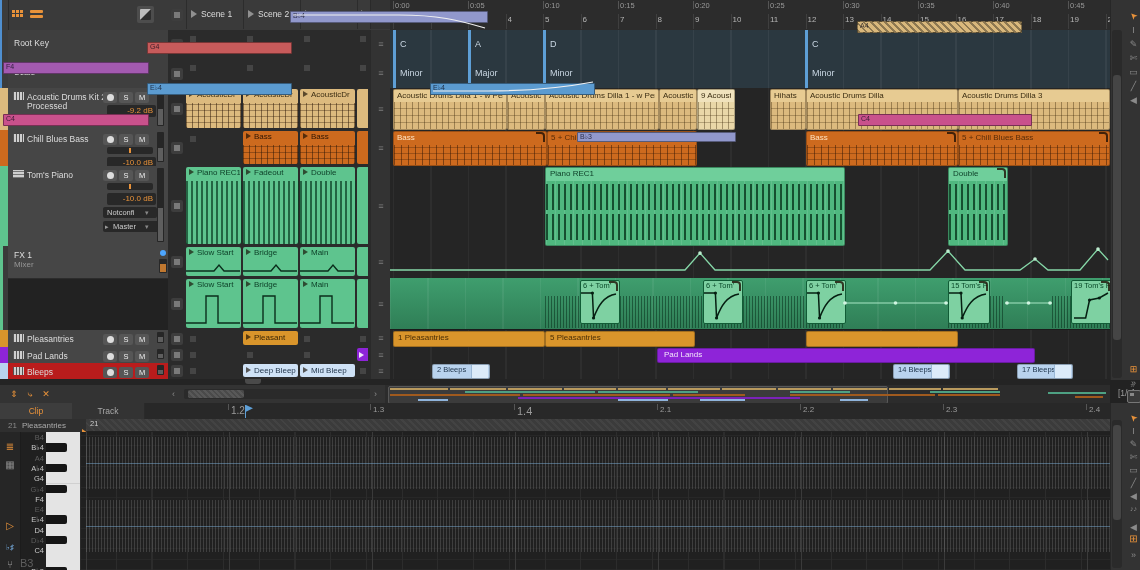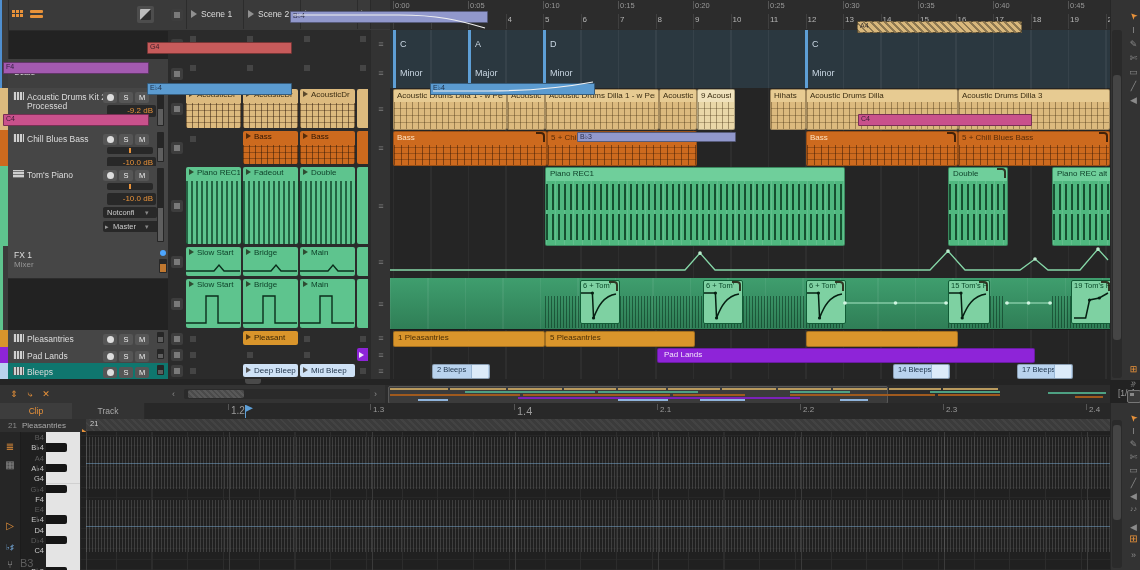--- a/index.html
+++ b/index.html
@@ -46,20 +46,23 @@
 <div class="abs" style="left: 0px; top: 0px; width: 8px; height: 88px; background: rgb(60, 60, 60); border-right: 1px solid rgb(42, 42, 42);"></div>
     <div class="abs" style="left: 0px; top: 0px; width: 2px; height: 88px; background: rgb(79, 143, 208);"></div>
     <div class="abs" style="left: 0px; top: 88px; width: 8px; height: 42px; background: rgb(220, 186, 126);"></div>
     <div class="abs" style="left: 0px; top: 130px; width: 8px; height: 36px; background: rgb(205, 106, 30);"></div>
     <div class="abs" style="left: 0px; top: 166px; width: 8px; height: 80px; background: rgb(94, 196, 142);"></div>
     <div class="abs" style="left: 0px; top: 330px; width: 8px; height: 17px; background: rgb(217, 149, 43);"></div>
     <div class="abs" style="left: 0px; top: 347px; width: 8px; height: 16px; background: rgb(142, 36, 216);"></div>
     <div class="abs" style="left: 0px; top: 363px; width: 8px; height: 16px; background: rgb(185, 211, 238);"></div>
     <div class="abs" style="left: 0px; top: 246px; width: 8px; height: 84px; background: rgb(58, 58, 58);"></div>
     <div class="abs" style="left: 0px; top: 246px; width: 3px; height: 84px; background: rgb(94, 196, 142);"></div>
+    <div class="abs" style="left: 8px; top: 30px; width: 160px; height: 29px; background: rgb(63, 63, 63); border-bottom: 1px solid rgb(44, 44, 44);">
+      <div class="abs lbl" style="left: 6px; top: 8px;">Root Key</div>
+    </div>
     <div class="abs" style="left: 8px; top: 59px; width: 160px; height: 29px; background: rgb(63, 63, 63); border-bottom: 1px solid rgb(44, 44, 44);">
       <div class="abs lbl" style="left: 6px; top: 8px;">Scale</div>
     </div>
     <div class="abs" style="left: 8px; top: 88px; width: 160px; height: 42px; background: rgb(70, 70, 70); border-bottom: 1px solid rgb(44, 44, 44);">
       <div class="abs" style="left: 5px; top: 4px; width: 11px; height: 8px; background: repeating-linear-gradient(90deg, rgb(85, 85, 85) 0px, rgb(85, 85, 85) 1px, transparent 1px, transparent 3px) rgb(207, 207, 207);"></div>
       <div class="abs lbl" style="left: 19px; top: 4px; width: 80px;">Acoustic Drums Kit 2</div>
       <div class="abs lbl" style="left: 19px; top: 13px; width: 80px;">Processed</div>
       <div class="abs chip" style="left: 95px; top: 4px; width: 14px; height: 11px;"><span style="display:inline-block;width:7px;height:7px;background:#ddd;border-radius:50%;margin-top:2px;"></span></div>
       <div class="abs chip" style="left: 111px; top: 4px; width: 14px; height: 11px;">S</div>
       <div class="abs chip" style="left: 127px; top: 4px; width: 14px; height: 11px;">M</div>
@@ -119,21 +122,21 @@
     <div class="abs" style="left: 8px; top: 347px; width: 160px; height: 16px; background: rgb(70, 70, 70); border-bottom: 1px solid rgb(44, 44, 44);">
       <div class="abs" style="left: 5px; top: 4px; width: 11px; height: 8px; background: repeating-linear-gradient(90deg, rgb(85, 85, 85) 0px, rgb(85, 85, 85) 1px, transparent 1px, transparent 3px) rgb(207, 207, 207);"></div>
       <div class="abs lbl" style="left: 19px; top: 4px; width: 80px;">Pad Lands</div>
       <div class="abs chip" style="left: 95px; top: 4px; width: 14px; height: 11px;"><span style="display:inline-block;width:7px;height:7px;background:#ddd;border-radius:50%;margin-top:2px;"></span></div>
       <div class="abs chip" style="left: 111px; top: 4px; width: 14px; height: 11px;">S</div>
       <div class="abs chip" style="left: 127px; top: 4px; width: 14px; height: 11px;">M</div>
       <div class="abs" style="left: 149px; top: 2px; width: 7px; height: 10px; background: rgb(38, 38, 38); border-radius: 1px;">
         <div class="abs" style="left: 1px; bottom: 1px; width: 5px; height: 4.5px; background: rgb(94, 94, 94); position: absolute; top: auto;"></div>
       </div>
     </div>
-    <div class="abs" style="left: 8px; top: 363px; width: 160px; height: 16px; background: #0f766e; border-bottom: 1px solid rgb(44, 44, 44);">
+    <div class="abs" style="left: 8px; top: 363px; width: 160px; height: 16px; background: #b91c1c; border-bottom: 1px solid rgb(44, 44, 44);">
       <div class="abs" style="left: 5px; top: 4px; width: 11px; height: 8px; background: repeating-linear-gradient(90deg, rgb(85, 85, 85) 0px, rgb(85, 85, 85) 1px, transparent 1px, transparent 3px) rgb(207, 207, 207);"></div>
       <div class="abs lbl" style="left: 19px; top: 4px; width: 80px;">Bleeps</div>
       <div class="abs chip" style="left: 95px; top: 4px; width: 14px; height: 11px;"><span style="display:inline-block;width:7px;height:7px;background:#ddd;border-radius:50%;margin-top:2px;"></span></div>
       <div class="abs chip" style="left: 111px; top: 4px; width: 14px; height: 11px;">S</div>
       <div class="abs chip" style="left: 127px; top: 4px; width: 14px; height: 11px;">M</div>
       <div class="abs" style="left: 149px; top: 2px; width: 7px; height: 10px; background: rgb(38, 38, 38); border-radius: 1px;">
         <div class="abs" style="left: 1px; bottom: 1px; width: 5px; height: 4.5px; background: rgb(94, 94, 94); position: absolute; top: auto;"></div>
       </div>
     </div>
     <div class="abs" style="left: 168px; top: 0px; width: 222px; height: 30px; background: rgb(58, 58, 58);"></div>
@@ -480,27 +483,20 @@
       <div class="abs" style="left: 0px; top: 46px; width: 100%; height: 26px; background-image: repeating-linear-gradient(90deg, rgba(12, 60, 34, 0.85) 0px, rgba(12, 60, 34, 0.85) 2px, transparent 2px, transparent 6px);"></div>
     </div>
     <div class="abs" style="left: 948px; top: 167px; width: 58px; height: 77px; background: rgb(79, 184, 127); border-radius: 2px; overflow: hidden; border: 1px solid rgba(0, 0, 0, 0.25);">
       <div class="abs" style="left: 0px; top: 0px; width: 100%; height: 13px; background: rgb(111, 207, 155);"></div>
       <div class="abs lbl" style="left: 4px; top: 1px; width: 50px; font-size: 8px; color: rgb(12, 61, 38);">Double</div>
       <div class="abs" style="left: 0px; top: 13px; width: 100%; height: 64px; background-image: repeating-linear-gradient(90deg, rgba(255, 255, 255, 0.1) 0px, rgba(255, 255, 255, 0.1) 1px, transparent 1px, transparent 9px);"></div>
       <div class="abs" style="left: 0px; top: 16px; width: 100%; height: 26px; background-image: repeating-linear-gradient(90deg, rgba(12, 60, 34, 0.85) 0px, rgba(12, 60, 34, 0.85) 2px, transparent 2px, transparent 6px);"></div>
       <div class="abs" style="left: 0px; top: 46px; width: 100%; height: 26px; background-image: repeating-linear-gradient(90deg, rgba(12, 60, 34, 0.85) 0px, rgba(12, 60, 34, 0.85) 2px, transparent 2px, transparent 6px);"></div>
       <div class="abs hook" style="left: 48px;"></div>
     </div>
-    <div class="abs" style="left: 1052px; top: 167px; width: 58px; height: 77px; background: rgb(79, 184, 127); border-radius: 2px; overflow: hidden; border: 1px solid rgba(0, 0, 0, 0.25);">
-      <div class="abs" style="left: 0px; top: 0px; width: 100%; height: 13px; background: rgb(111, 207, 155);"></div>
-      <div class="abs lbl" style="left: 4px; top: 1px; width: 50px; font-size: 8px; color: rgb(12, 61, 38);">Piano REC alt</div>
-      <div class="abs" style="left: 0px; top: 13px; width: 100%; height: 64px; background-image: repeating-linear-gradient(90deg, rgba(255, 255, 255, 0.1) 0px, rgba(255, 255, 255, 0.1) 1px, transparent 1px, transparent 9px);"></div>
-      <div class="abs" style="left: 0px; top: 16px; width: 100%; height: 26px; background-image: repeating-linear-gradient(90deg, rgba(12, 60, 34, 0.85) 0px, rgba(12, 60, 34, 0.85) 2px, transparent 2px, transparent 6px);"></div>
-      <div class="abs" style="left: 0px; top: 46px; width: 100%; height: 26px; background-image: repeating-linear-gradient(90deg, rgba(12, 60, 34, 0.85) 0px, rgba(12, 60, 34, 0.85) 2px, transparent 2px, transparent 6px);"></div>
-    </div>
     <div class="abs" style="left: 393px; top: 331px; width: 150px; height: 14px; background: rgb(217, 149, 43); border-radius: 2px; border: 1px solid rgba(0, 0, 0, 0.25);">
       <div class="abs lbl" style="left: 4px; top: 1px; width: 142px; font-size: 8px; color: rgb(74, 46, 5);">1 Pleasantries</div>
     </div>
     <div class="abs" style="left: 545px; top: 331px; width: 148px; height: 14px; background: rgb(217, 149, 43); border-radius: 2px; border: 1px solid rgba(0, 0, 0, 0.25);">
       <div class="abs lbl" style="left: 4px; top: 1px; width: 140px; font-size: 8px; color: rgb(74, 46, 5);">5 Pleasantries</div>
     </div>
     <div class="abs" style="left: 806px; top: 331px; width: 150px; height: 14px; background: rgb(217, 149, 43); border-radius: 2px; border: 1px solid rgba(0, 0, 0, 0.25);">
       <div class="abs lbl" style="left: 4px; top: 1px; width: 142px; font-size: 8px; color: rgb(74, 46, 5); margin-top: 16px;">12 Pleasantries</div>
     </div>
     <div class="abs" style="left: 657px; top: 348px; width: 376px; height: 13px; background: rgb(142, 36, 216); border-radius: 2px; border: 1px solid rgba(0, 0, 0, 0.25);">

